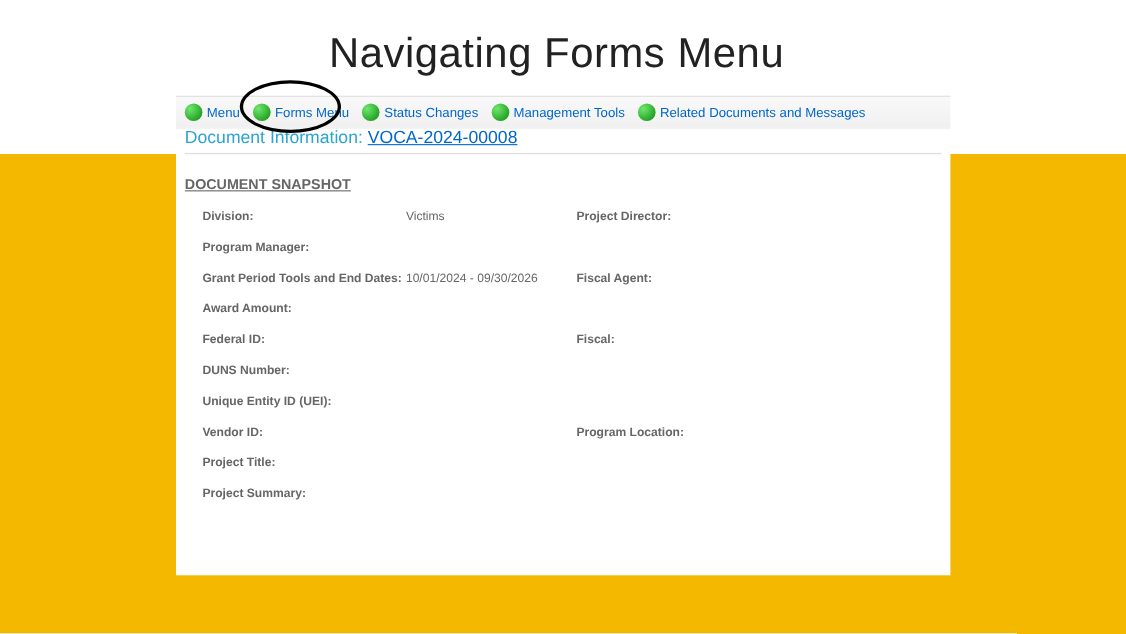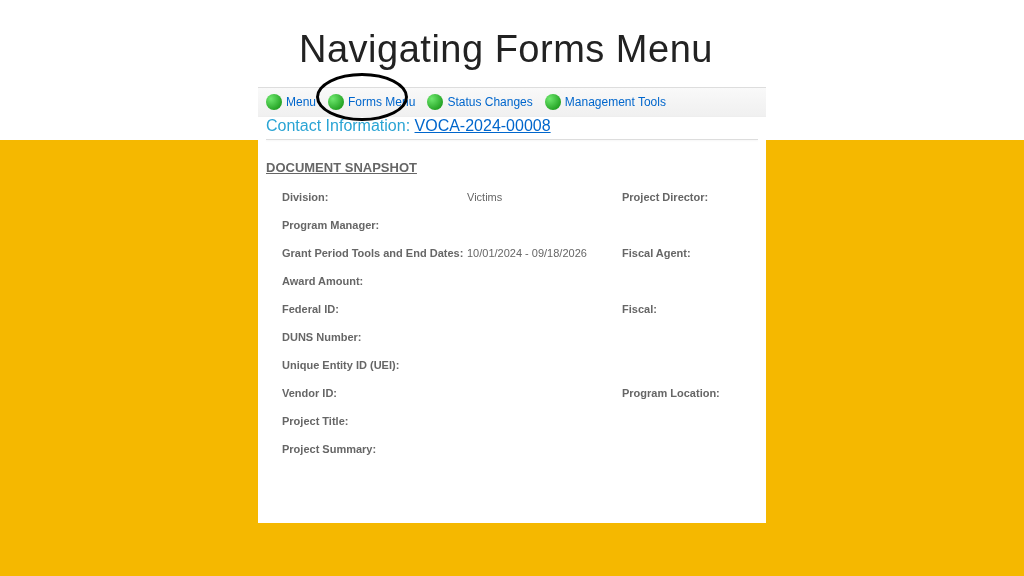--- a/index.html
+++ b/index.html
@@ -1,19 +1,19 @@
 <!DOCTYPE html>
 <html><head>
   <meta charset="utf-8">
   <style>
     * { margin: 0; padding: 0; box-sizing: border-box; }
     body { font-family: Arial, sans-serif; width: 1024px; height: 576px; background: #fff; position: relative; }
     .title { text-align: center; font-size: 38px; font-weight: 300; color: #222; padding: 28px 12px 16px 0; letter-spacing: 0.5px; font-family: 'Segoe UI Light', 'Segoe UI', Arial, sans-serif; }
     .yellow-bg { position: absolute; top: 140px; left: 0; right: 0; bottom: 0; background: #f5b800; z-index: 0; }
-    .content { position: relative; z-index: 1; width: 508px; margin: 0 auto; background: #fff; min-height: 436px; }
+    .content { position: relative; z-index: 1; width: 704px; margin: 0 auto; background: #fff; min-height: 436px; }
     .nav-bar { border-top: 1px solid #ddd; border-bottom: 1px solid #eee; padding: 6px 4px; display: flex; align-items: center; gap: 4px; flex-wrap: wrap; background: linear-gradient(to bottom, #f9f9f9, #f0f0f0); }
     .nav-item { display: inline-flex; align-items: center; gap: 4px; font-size: 12px; color: #0066cc; cursor: pointer; padding: 0 4px; }
     .nav-icon { width: 16px; height: 16px; border-radius: 50%; background: radial-gradient(circle at 30% 30%, #6ee86e, #0a8a0a); display: inline-flex; align-items: center; justify-content: center; font-size: 9px; color: #fff; font-weight: bold; }
     .circle-annotation { position: absolute; border: 3px solid #000; border-radius: 50%; width: 92px; height: 48px; top: -14px; left: 58px; pointer-events: none; z-index: 5; }
     .back-row { padding: 16px 4px 10px 4px; display: flex; align-items: center; gap: 6px; }
     .back-icon { width: 16px; height: 16px; border-radius: 50%; background: radial-gradient(circle at 30% 30%, #ffc966, #cc7700); display: inline-flex; align-items: center; justify-content: center; }
     .back-icon::before { content: ''; width: 0; height: 0; border-top: 4px solid transparent; border-bottom: 4px solid transparent; border-right: 6px solid #fff; margin-left: -1px; }
     .back-link { color: #0066cc; font-size: 13px; cursor: pointer; }
     .doc-info { padding: 0 8px 4px 8px; }
     .doc-info-label { color: #2aa4d4; font-size: 16px; font-weight: 400; }
@@ -47,47 +47,51 @@
         <span>Forms Menu</span>
       </span>
       <span class="nav-item">
         <span class="nav-icon"></span>
         <span>Status Changes</span>
       </span>
       <span class="nav-item">
         <span class="nav-icon"></span>
         <span>Management Tools</span>
       </span>
+      <span class="nav-item">
+        <span class="nav-icon"></span>
+        <span>Related Documents and Messages</span>
+      </span>
     </div>
     <div class="circle-annotation"></div>
   </div>
 
 
   <div class="doc-info">
-    <span class="doc-info-label">Contact Information: </span><a class="doc-info-link">VOCA-2024-00008</a>
+    <span class="doc-info-label">Document Information: </span><a class="doc-info-link">VOCA-2024-00008</a>
   </div>
 
 
   <div class="divider"></div>
 
   <div class="snapshot-title">DOCUMENT SNAPSHOT</div>
 
   <div class="snapshot-grid">
     <div class="label">Division:</div>
     <div class="value">Victims</div>
     <div class="label">Project Director:</div>
     <div class="value"></div>
 
     <div class="label">Program Manager:</div>
     <div class="value"></div>
     <div></div>
       <div></div>
 
     <div class="label">Grant Period Tools and End Dates:</div>
-    <div class="value">10/01/2024 - 09/18/2026</div>
+    <div class="value">10/01/2024 - 09/30/2026</div>
     <div class="label">Fiscal Agent:</div>
     <div class="value"></div>
 
     <div class="label">Award Amount:</div>
     <div class="value"></div>
     <div></div>
       <div></div>
 
     <div class="label">Federal ID:</div>
     <div class="value"></div>

